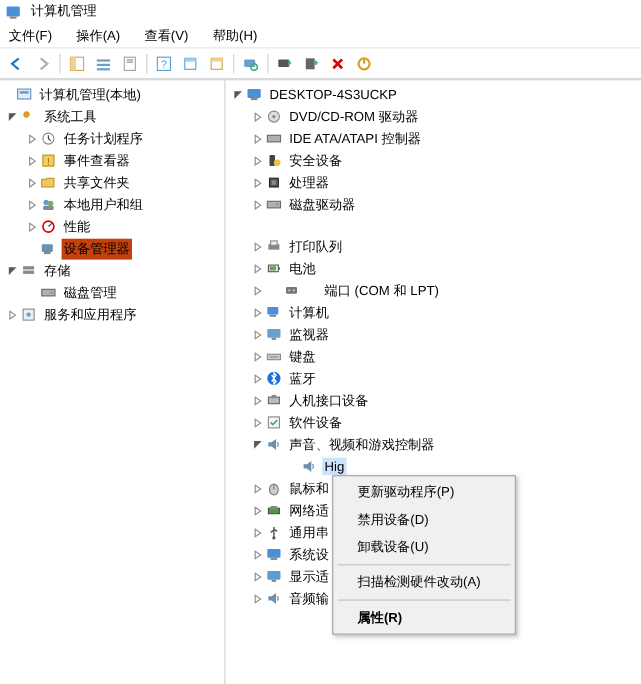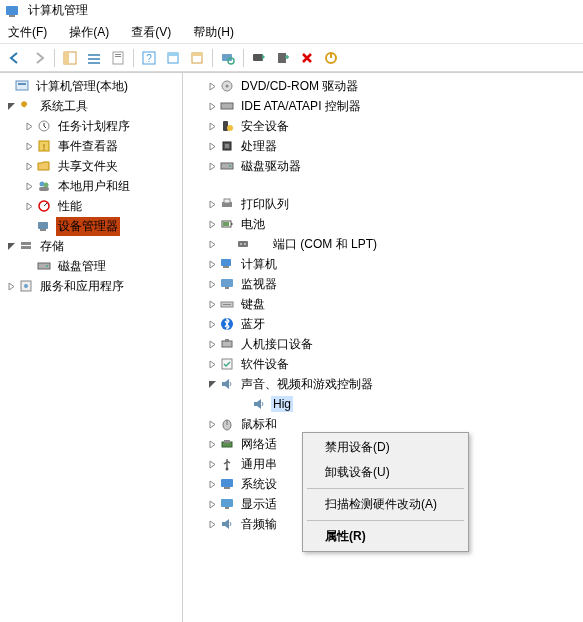--- a/index.html
+++ b/index.html
@@ -53,21 +53,21 @@
     height: 18px;
     background: #d0d0d0;
     margin: 0 2px;
   }
   .main {
     display: flex;
     height: calc(622px - 22px - 22px - 28px);
     border-top: 1px solid #d0d0d0;
   }
   .left-pane {
-    width: 183px;
+    width: 205px;
     border-right: 1px solid #d0d0d0;
     overflow: hidden;
     padding-top: 3px;
   }
   .right-pane {
     flex: 1;
     overflow: hidden;
     padding-top: 3px;
     position: relative;
   }
@@ -379,20 +379,34 @@
             <rect x="2" y="2" width="10" height="10" fill="#eee" stroke="#888"></rect>
             <circle cx="7" cy="7" r="2" fill="#6aa0c8"></circle>
           </svg>
         </span>
       <span class="label">服务和应用程序</span>
     </div>
   </div>
 
   <div class="right-pane">
     <div id="device-tree">
+        <div class="tree-row" style="padding-left: 4px;">
+          <span class="exp">
+            <svg width="9" height="9">
+              <path d="M1 1 L8 1 L1 8 Z" fill="#595959"></path>
+            </svg>
+          </span>
+          <span class="ic">
+            <svg width="14" height="14">
+              <rect x="1" y="2" width="12" height="8" fill="#4a90d9" rx="1"></rect>
+              <rect x="4" y="10" width="6" height="2" fill="#888"></rect>
+            </svg>
+          </span>
+          <span class="label">DESKTOP-4S3UCKP</span>
+        </div>
         <div class="tree-row" style="padding-left: 22px;">
           <span class="exp">
             <svg width="9" height="9">
               <path d="M2 1 L7 4.5 L2 8 Z" fill="none" stroke="#888"></path>
             </svg>
           </span>
           <span class="ic">
             <svg width="14" height="14">
               <circle cx="7" cy="7" r="5" fill="#ddd" stroke="#888"></circle>
               <circle cx="7" cy="7" r="1.5" fill="#888"></circle>
@@ -689,20 +703,21 @@
               <path d="M10 5 Q12 7 10 9" stroke="#6a90b0" fill="none"></path>
             </svg>
           </span>
           <span class="label">音频输</span>
         </div>
       </div>
   </div>
 </div>
 
 <div class="ctx-menu">
+  <div class="ctx-item">更新驱动程序(P)</div>
   <div class="ctx-item">禁用设备(D)</div>
   <div class="ctx-item">卸载设备(U)</div>
   <div class="ctx-sep"></div>
   <div class="ctx-item">扫描检测硬件改动(A)</div>
   <div class="ctx-sep"></div>
   <div class="ctx-item"><b>属性(R)</b></div>
 </div>
 
 <div class="ctx-highlight" style="left:316px; top:434px; width:136px; height:22px;"></div>
 

